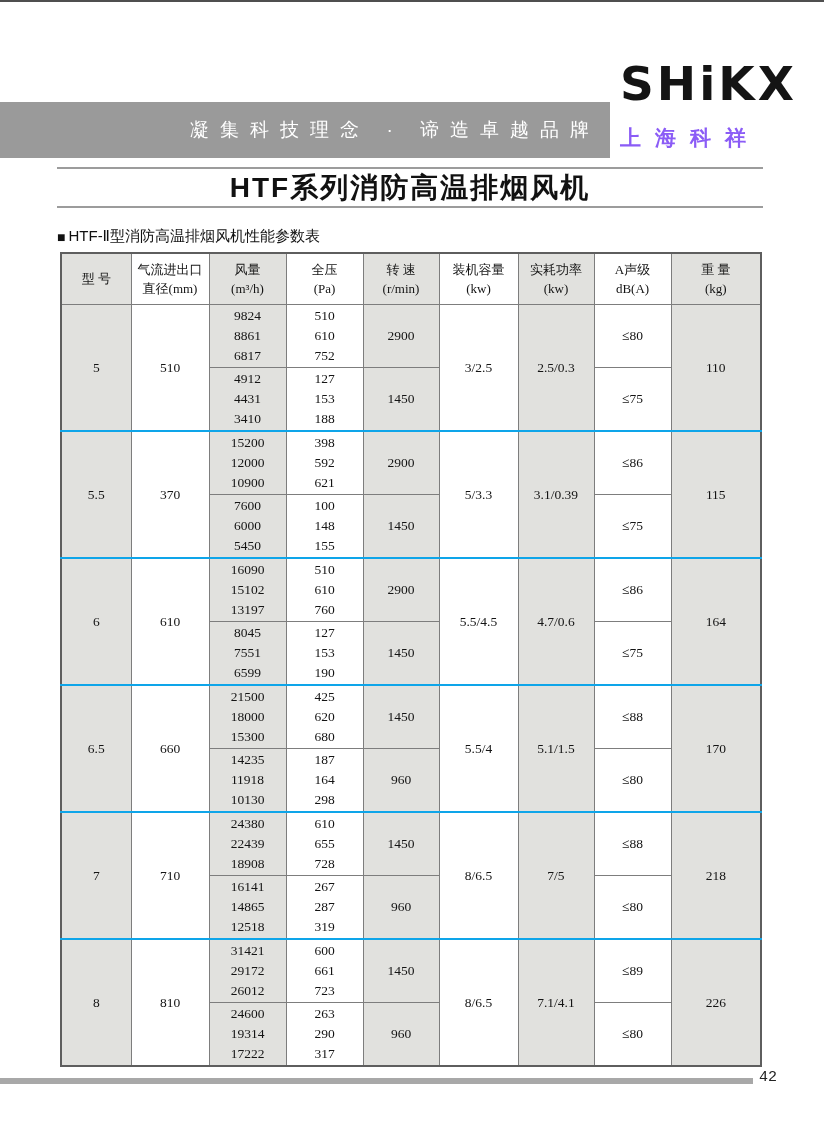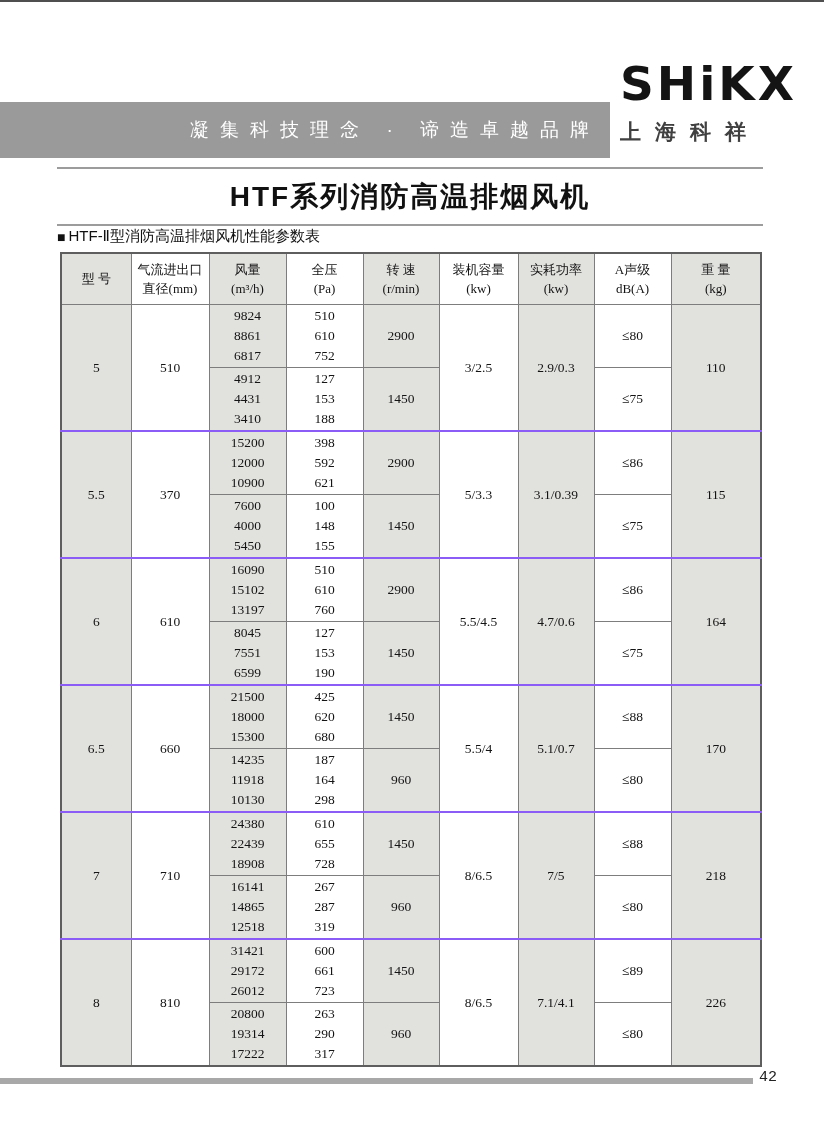--- a/index.html
+++ b/index.html
@@ -29,30 +29,30 @@
   }
   .logo {
     position: absolute; top: 60px; left: 620px; width: 200px;
     line-height: 1;
   }
   .logo-en {
     font-size: 47px; font-weight: 900; letter-spacing: 3px;
     color: #141414; font-family: "DejaVu Sans", sans-serif;
   }
   .logo-cn {
-    margin-top: 14px;
+    margin-top: 20px;
     font-size: 21px; font-weight: 700; letter-spacing: 14px;
-    color: #404040; white-space: nowrap;
+    color: #8b5cf6; white-space: nowrap;
   }
   .title-block {
     position: absolute; top: 167px; left: 57px; width: 706px;
   }
   .title-rule { height: 2px; background: #9c9c9c; }
   .page-title {
-    margin: 9px; text-align: center;
+    margin: 0; text-align: center;
     font-size: 28px; font-weight: 800; letter-spacing: 2px;
     line-height: 37px; color: #111;
   }
   .section-heading {
     position: absolute; top: 227px; left: 57px;
     display: flex; align-items: center;
     font-size: 15px; color: #111;
   }
   .section-marker { font-size: 14px; margin-right: 3px; line-height: 1; }
   .table-wrap { position: absolute; top: 252px; left: 60px; }
@@ -64,21 +64,21 @@
   }
   table.spec th, table.spec td {
     border: 1px solid #7d7d7d;
     text-align: center; vertical-align: middle; padding: 0;
   }
   table.spec { border: 2px solid #5e5e5e; }
   table.spec thead th {
     height: 50px; font-size: 13px; font-weight: normal; line-height: 1.5;
   }
   table.spec tbody td { height: 62px; font-size: 13.5px; }
-  table.spec tbody tr.gs td { border-top: 2px solid #8b5cf6; }
+  table.spec tbody tr.gs td { border-top: 2px solid #0ea5e9; }
   .g { background: #e1e1de; }
   .multi { white-space: pre-line; line-height: 1.5; margin-top: 48px; }
   .footer-bar {
     position: absolute; top: 1078px; left: 0;
     width: 753px; height: 6px; background: #a8a8a8;
   }
   .page-number {
     position: absolute; top: 1069px; left: 759px;
     font-size: 15px; font-family: Liberation Mono, monospace; color: #222;
   }
@@ -165,21 +165,21 @@
           <td class="g" rowspan="2">5</td>
           <td rowspan="2">510</td>
           <td class="g multi">9824
 8861
 6817</td>
           <td class="multi">510
 610
 752</td>
           <td class="g">2900</td>
           <td rowspan="2">3/2.5</td>
-          <td class="g" rowspan="2">2.9/0.3</td>
+          <td class="g" rowspan="2">2.5/0.3</td>
           <td>≤80</td>
           <td class="g" rowspan="2">110</td>
         </tr>
         <tr>
           <td class="g multi">4912
 4431
 3410</td>
           <td class="multi">127
 153
 188</td>
@@ -196,21 +196,21 @@
 592
 621</td>
           <td class="g">2900</td>
           <td rowspan="2">5/3.3</td>
           <td class="g" rowspan="2">3.1/0.39</td>
           <td>≤86</td>
           <td class="g" rowspan="2">115</td>
         </tr>
         <tr>
           <td class="g multi">7600
-4000
+6000
 5450</td>
           <td class="multi">100
 148
 155</td>
           <td class="g">1450</td>
           <td>≤75</td>
         </tr>
         <tr class="gs">
           <td class="g" rowspan="2">6</td>
           <td rowspan="2">610</td>
@@ -240,21 +240,21 @@
           <td class="g" rowspan="2">6.5</td>
           <td rowspan="2">660</td>
           <td class="g multi">21500
 18000
 15300</td>
           <td class="multi">425
 620
 680</td>
           <td class="g">1450</td>
           <td rowspan="2">5.5/4</td>
-          <td class="g" rowspan="2">5.1/0.7</td>
+          <td class="g" rowspan="2">5.1/1.5</td>
           <td>≤88</td>
           <td class="g" rowspan="2">170</td>
         </tr>
         <tr>
           <td class="g multi">14235
 11918
 10130</td>
           <td class="multi">187
 164
 298</td>
@@ -295,21 +295,21 @@
           <td class="multi">600
 661
 723</td>
           <td class="g">1450</td>
           <td rowspan="2">8/6.5</td>
           <td class="g" rowspan="2">7.1/4.1</td>
           <td>≤89</td>
           <td class="g" rowspan="2">226</td>
         </tr>
         <tr>
-          <td class="g multi">20800
+          <td class="g multi">24600
 19314
 17222</td>
           <td class="multi">263
 290
 317</td>
           <td class="g">960</td>
           <td>≤80</td>
         </tr>
       </tbody>
   </table>

